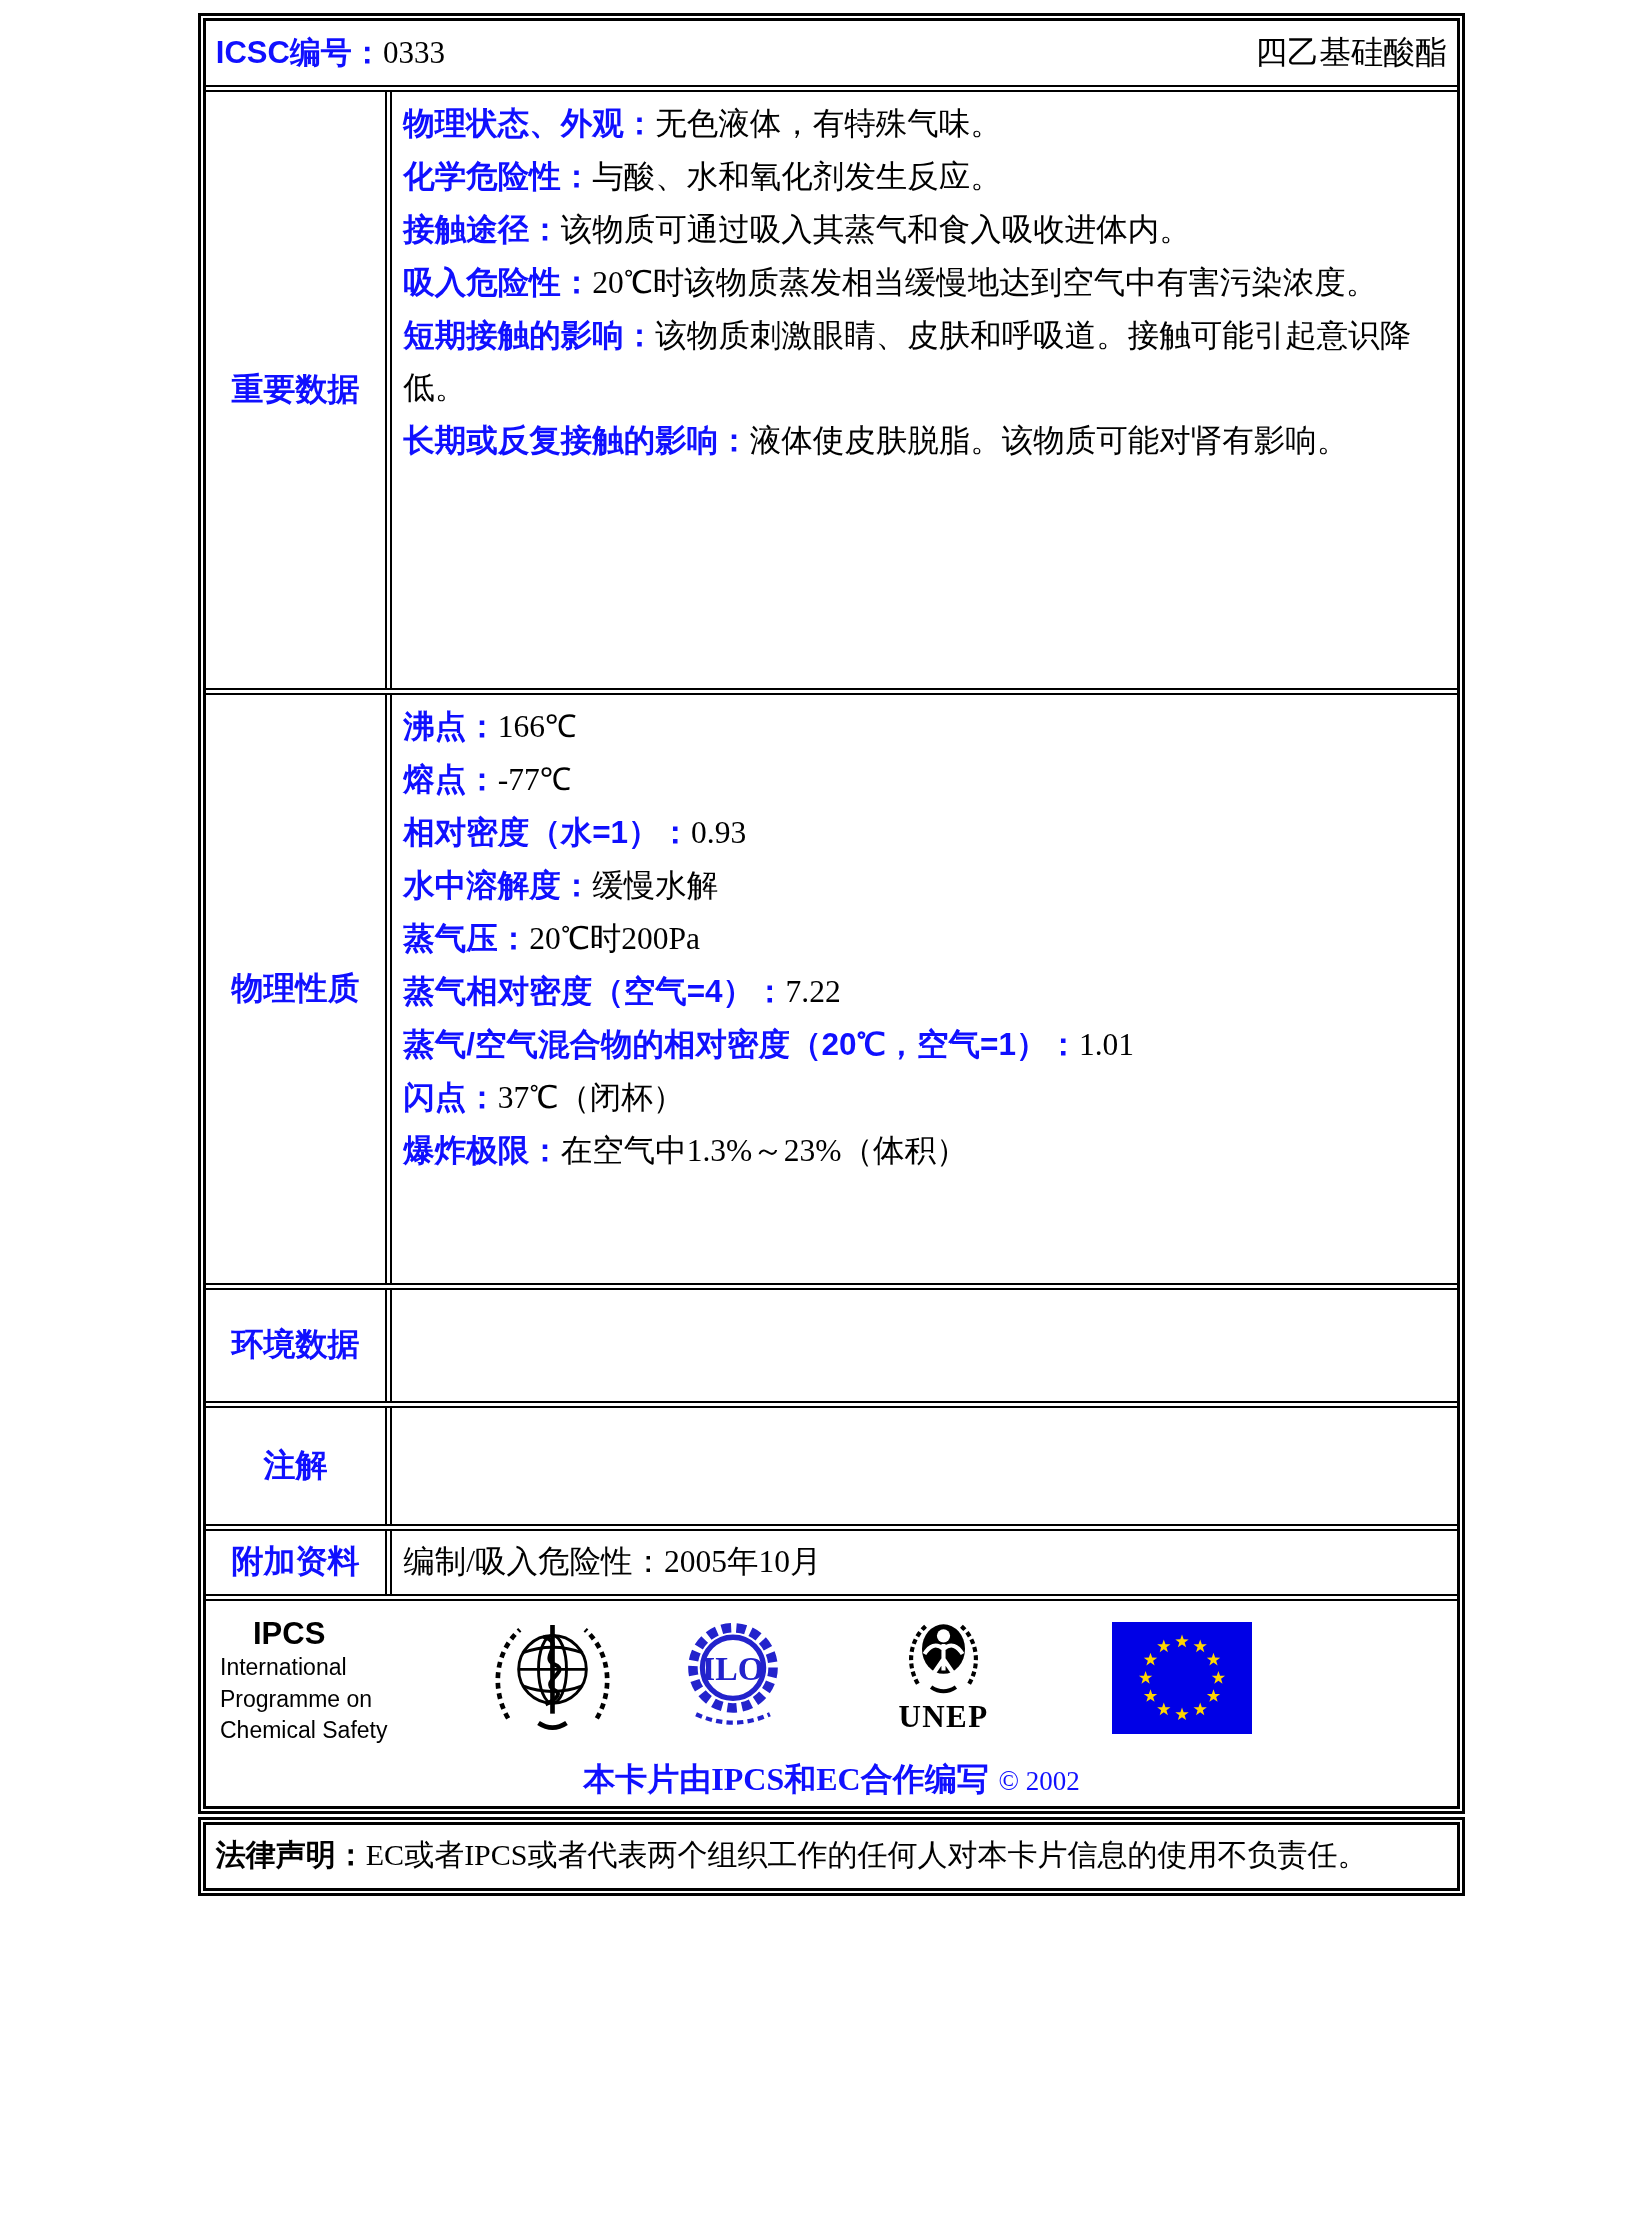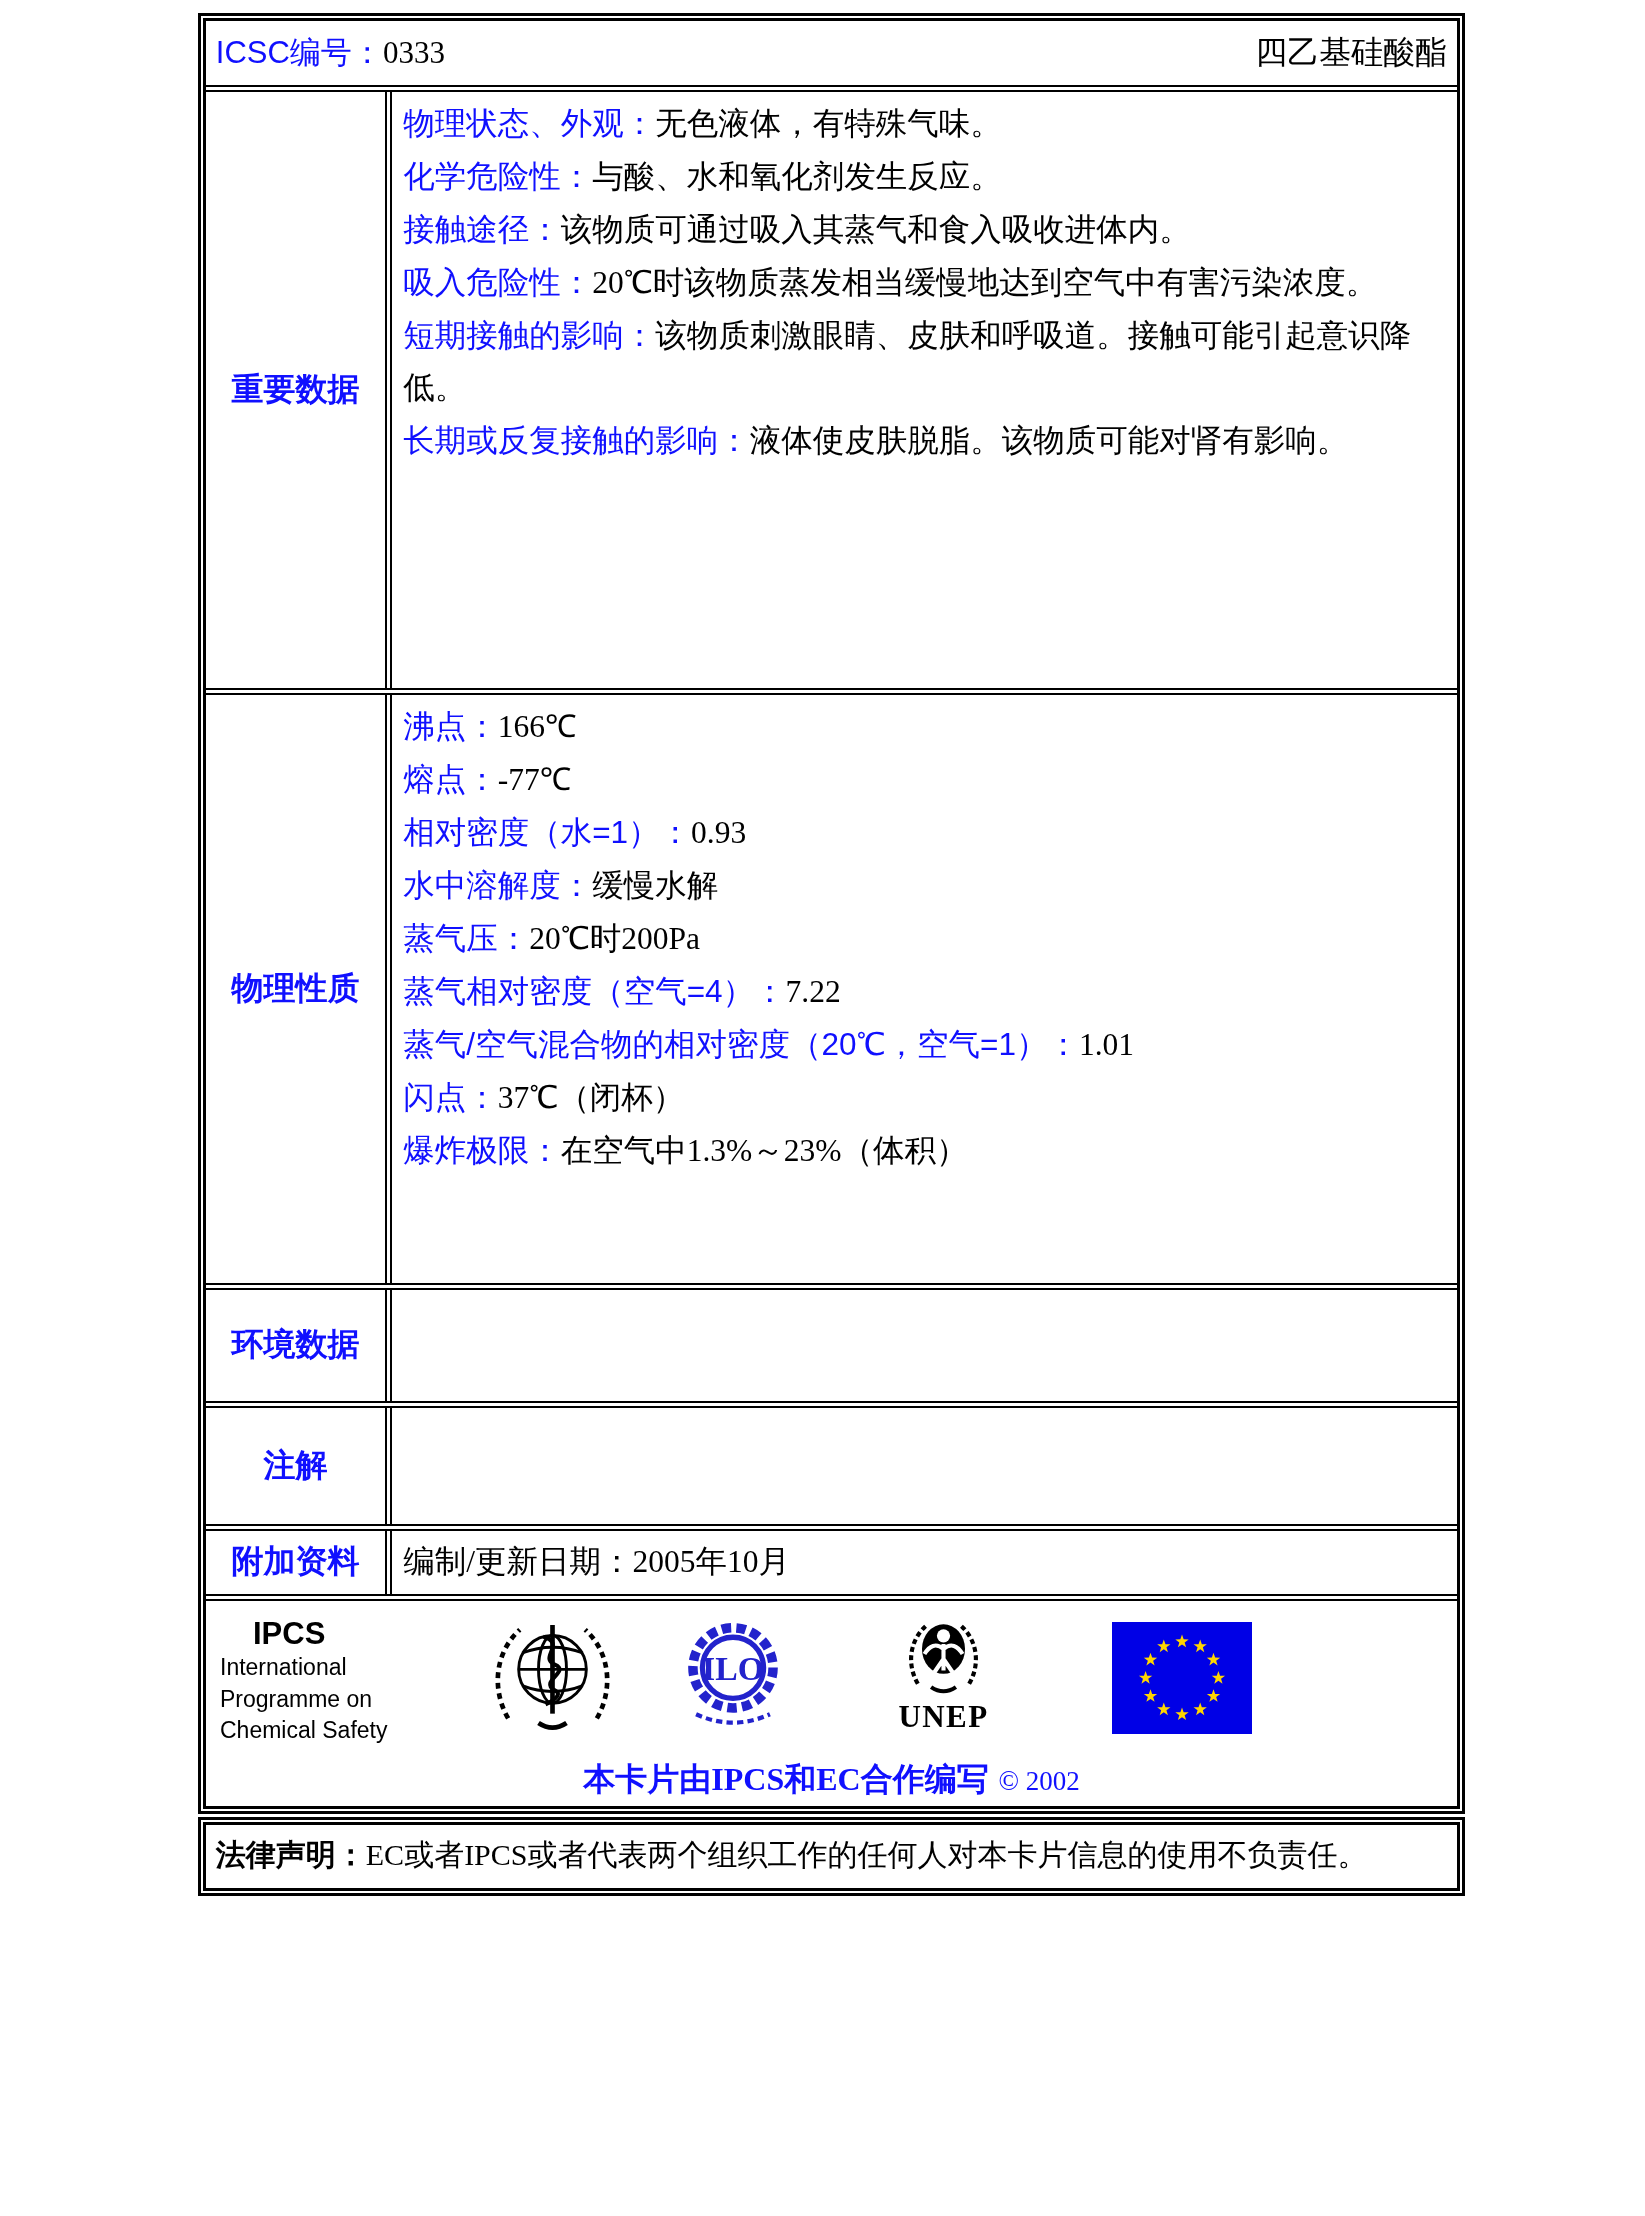--- a/index.html
+++ b/index.html
@@ -60,21 +60,21 @@
   .header-row {
     min-height: 64px;
     display: flex; align-items: center; justify-content: space-between;
     padding: 0 9.8px;
     font-size: 31px;
   }
   .header-left { display: flex; align-items: center; }
   .blab {
     color: var(--label-blue);
     font-family: "Liberation Sans", sans-serif;
-    font-weight: normal;
+    font-weight: bold;
   }
   .chem-name { font-size: 32px; }
   .pline { margin: 0; }
   .row-important .content-cell { min-height: 596px; }
   .row-physical .content-cell { min-height: 588px; }
   .row-env .content-cell { min-height: 111px; }
   .row-notes .content-cell { min-height: 116px; }
   .row-additional .content-cell { min-height: 45px; display: flex; align-items: center; }
   .footer-cell {
     flex: 1 1 auto;
@@ -157,21 +157,21 @@
       <div class="content-cell"></div>
     </div>
 
     <div class="row row-notes">
       <div class="label-cell">注解</div>
       <div class="content-cell"></div>
     </div>
 
     <div class="row row-additional">
       <div class="label-cell">附加资料</div>
-      <div class="content-cell">编制/更新日期：2005年10月</div>
+      <div class="content-cell">编制/吸入危险性：2005年10月</div>
     </div>
 
     <div class="row">
       <div class="footer-cell">
         <div class="logos-row">
 
           <div class="ipcs-block">
             <div class="ipcs-title">IPCS</div>
             <div class="ipcs-sub">International</div>
             <div class="ipcs-sub">Programme on</div>

